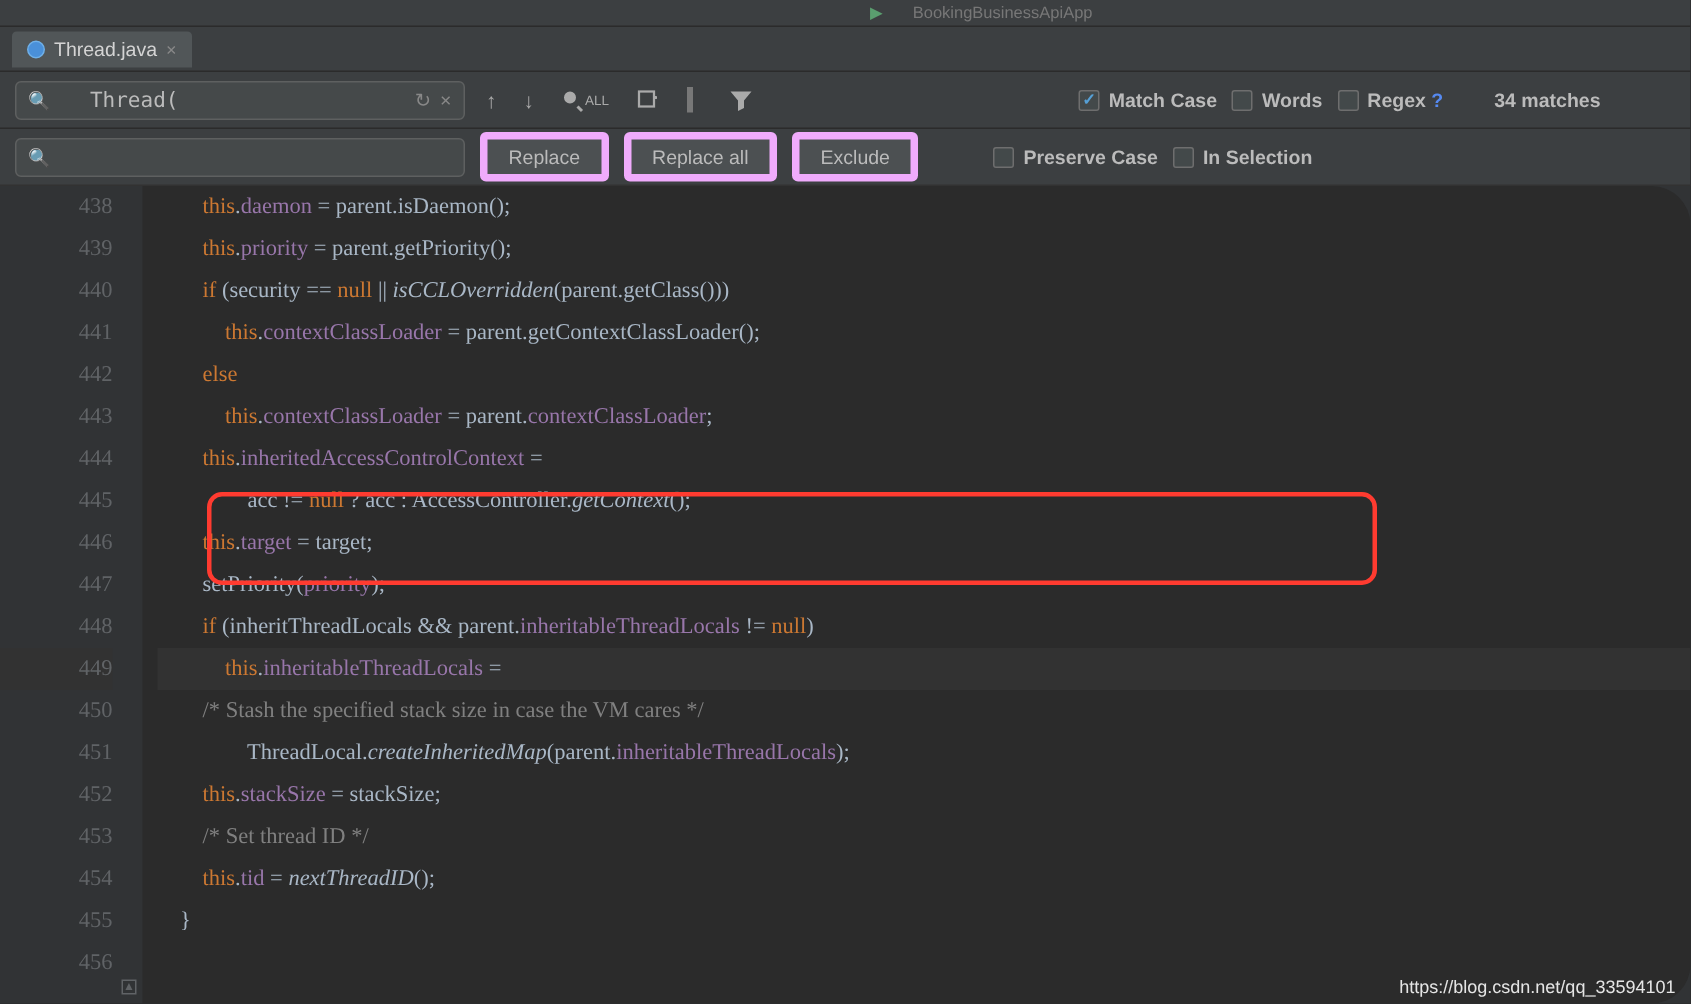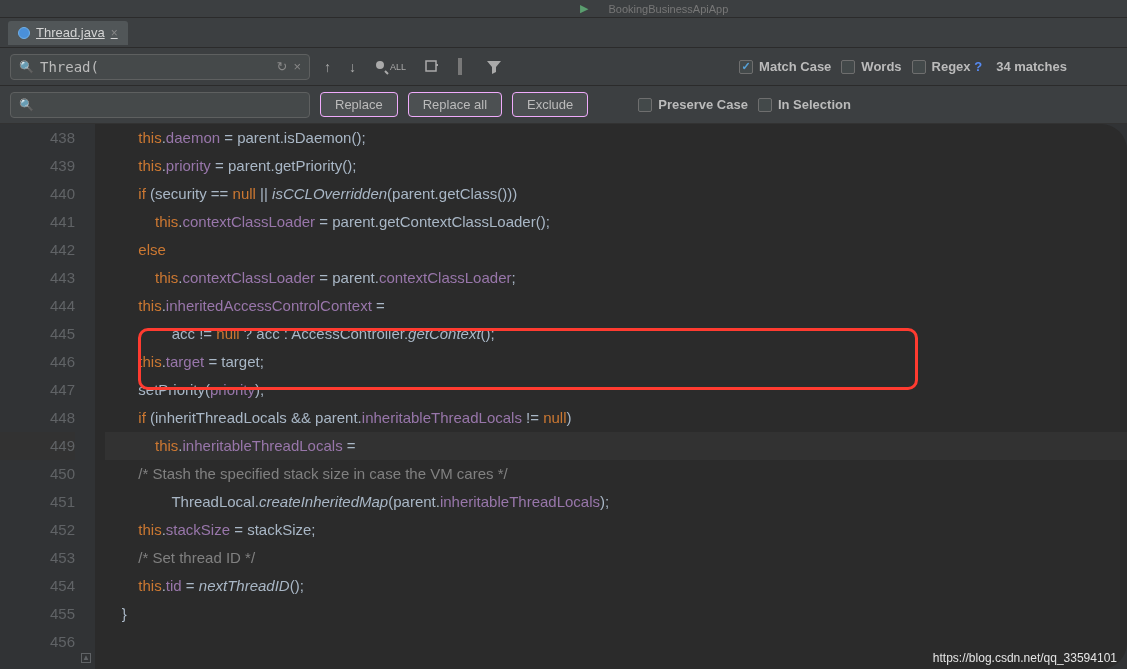--- a/index.html
+++ b/index.html
@@ -35,21 +35,20 @@
 .tab {
   background: #515658;
   height: 24px;
   display: flex;
   align-items: center;
   padding: 0 10px;
   gap: 6px;
   border-radius: 3px 3px 0 0;
   font-size: 13px;
   color: #d4d4d4;
-  text-decoration: underline;
 }
 .tab .icon-circle {
   width: 12px;
   height: 12px;
   border-radius: 50%;
   background: #4a90d9;
   border: 1px solid #6fb0e8;
 }
 .tab-close { color: #888; cursor: pointer; font-size: 12px; }
 .find-bar {
@@ -82,35 +81,36 @@
   gap: 6px;
 }
 .search-box input {
   flex: 1;
   background: transparent;
   border: none;
   color: #bbbbbb;
   font-size: 14px;
   font-family: 'Consolas', monospace;
   outline: none;
+  margin-left: 20px;
 }
 .search-icon { color: #888; font-size: 12px; }
 .history-icon { color: #888; font-size: 13px; }
 .icon-btn {
   color: #aaa;
   cursor: pointer;
   font-size: 14px;
   padding: 2px 4px;
   display: flex;
   align-items: center;
 }
 .icon-btn svg { width: 16px; height: 16px; fill: #aaa; }
 .btn {
   background: #4c5052;
-  border: 1px solid #f0abfc;
+  border: 5px solid #f0abfc;
   border-radius: 4px;
   padding: 4px 14px;
   color: #bbbbbb;
   font-size: 13px;
   cursor: pointer;
 }
 .checkbox-wrap {
   display: flex;
   align-items: center;
   gap: 6px;
@@ -126,26 +126,26 @@
   border-radius: 2px;
   background: #43494a;
   display: flex;
   align-items: center;
   justify-content: center;
   color: #56a0d6;
   font-size: 11px;
 }
 .checkbox.checked::after { content: '✓'; }
 .help-icon { color: #568af2; font-size: 13px; }
-.match-count { color: #bbbbbb; font-weight: bold; font-size: 13px; margin-left: 4px; }
+.match-count { color: #bbbbbb; font-weight: bold; font-size: 13px; margin-left: 24px; }
 .editor {
   display: flex;
   background: #2b2b2b;
   height: calc(100% - 124px);
-  font-family: Liberation Sans, sans-serif;
+  font-family: Liberation Serif, serif;
   font-size: 15px;
   line-height: 28px;
   border-radius: 26px;
 }
 .gutter {
   width: 95px;
   background: #313335;
   color: #606366;
   text-align: right;
   padding-right: 20px;

